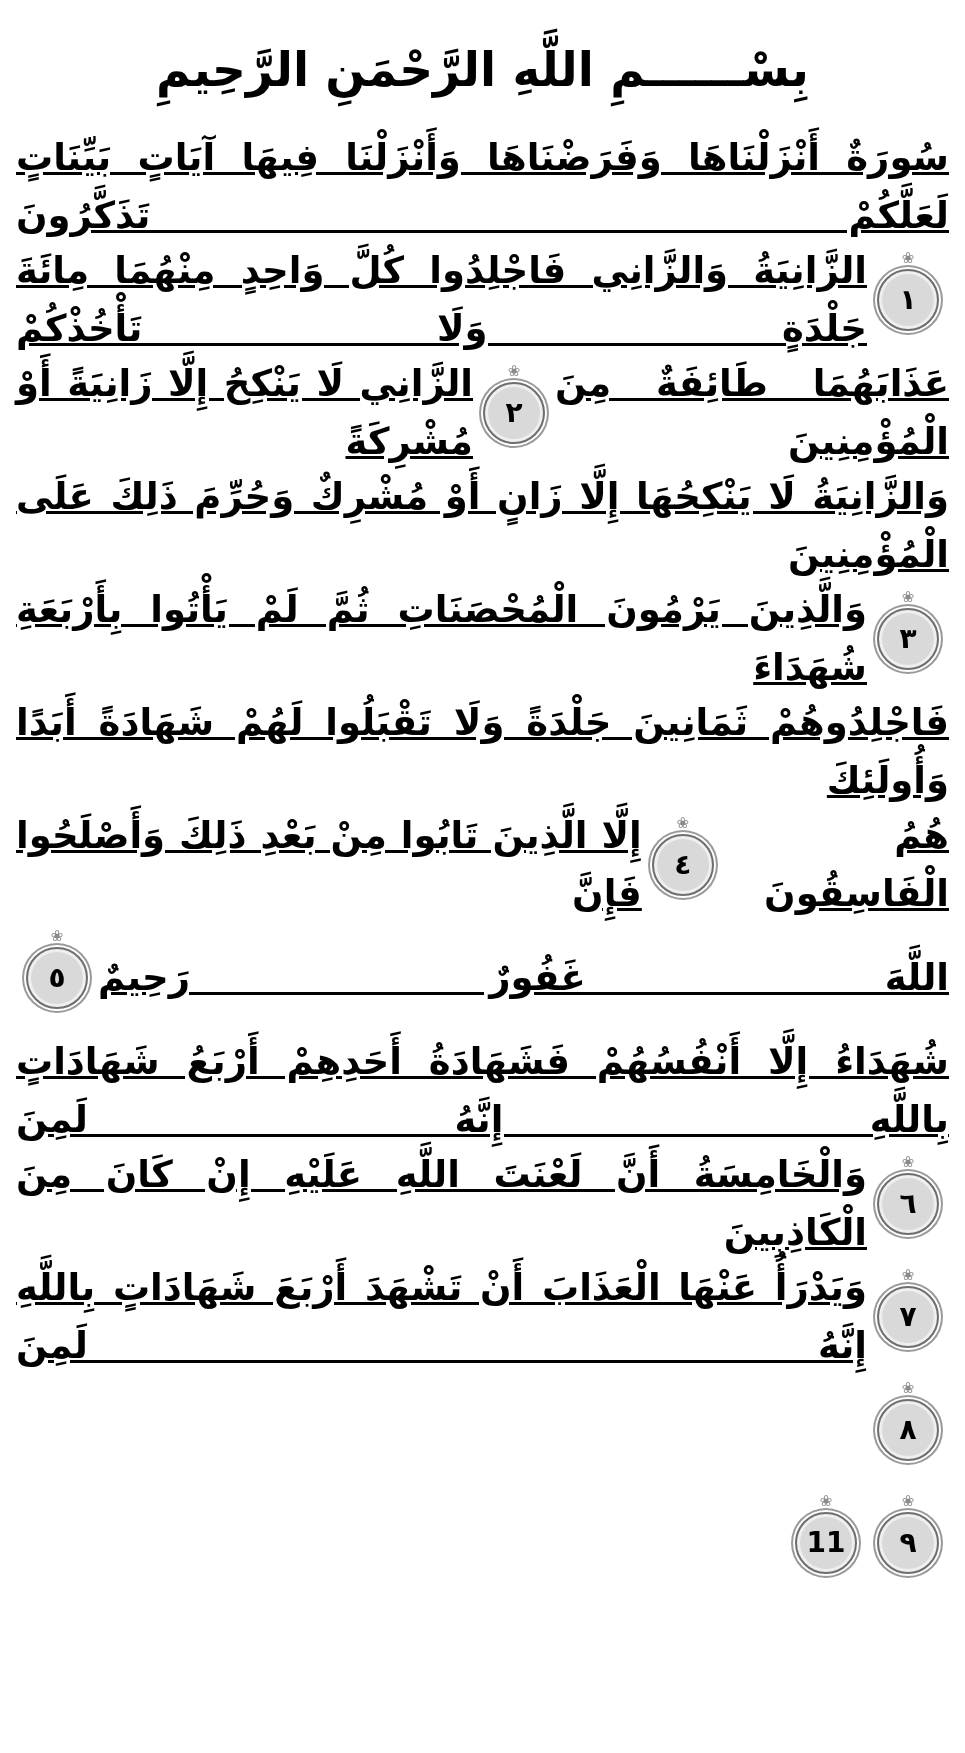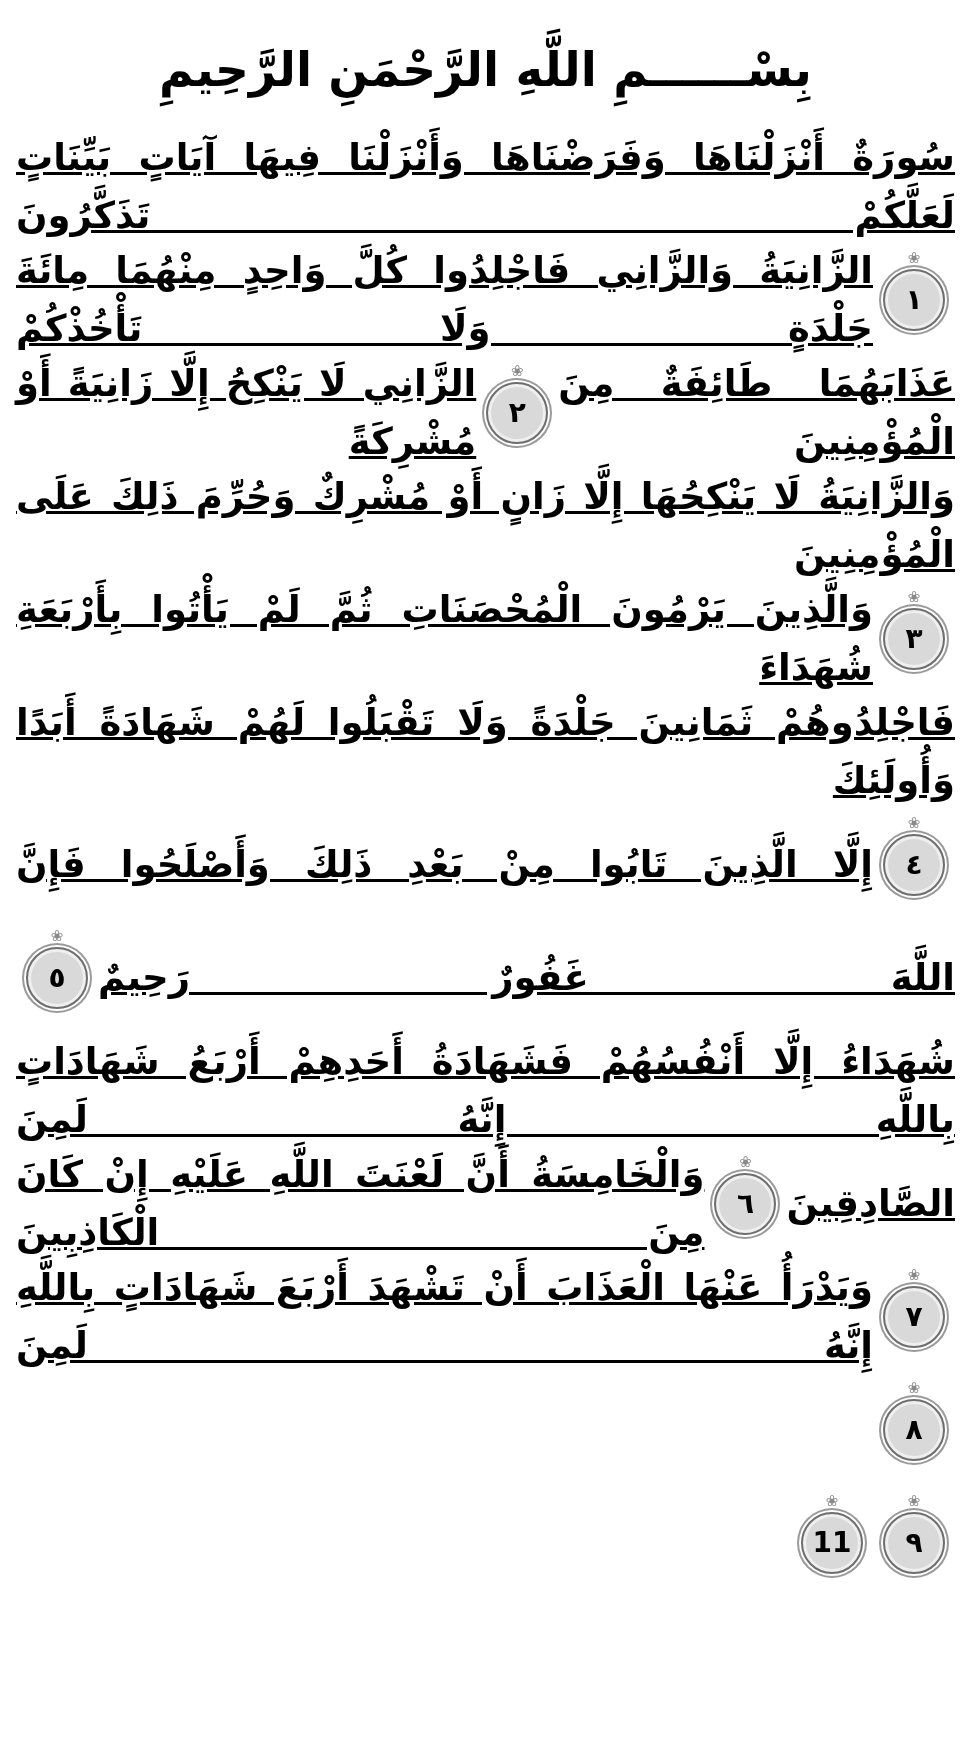--- a/index.html
+++ b/index.html
@@ -11,21 +11,21 @@
     width: 965px;
     height: 1753px;
     overflow: hidden;
     font-family: "DejaVu Sans", sans-serif;
     color: #000;
   }
   .page {
     width: 100%;
     height: 100%;
     box-sizing: border-box;
-    padding: 8px 10px 0 16px;
+    padding: 8px 16px 0 16px;
     direction: rtl;
   }
   .bismillah {
     height: 122px;
     display: flex;
     align-items: center;
     justify-content: center;
     font-size: 47px;
     font-weight: bold;
     letter-spacing: 0px;
@@ -127,41 +127,41 @@
           <span class="num">٣</span>
         </span>
       <span class="txt">وَالَّذِينَ يَرْمُونَ الْمُحْصَنَاتِ ثُمَّ لَمْ يَأْتُوا بِأَرْبَعَةِ شُهَدَاءَ</span>
     </div>
 
     <div class="line">
       <span class="txt">فَاجْلِدُوهُمْ ثَمَانِينَ جَلْدَةً وَلَا تَقْبَلُوا لَهُمْ شَهَادَةً أَبَدًا وَأُولَئِكَ</span>
     </div>
 
     <div class="line">
+      <span class="txt">هُمُ الْفَاسِقُونَ</span>
       <span class="marker">
           <span class="crown">❀</span>
           <span class="num">٤</span>
         </span>
       <span class="txt">إِلَّا الَّذِينَ تَابُوا مِنْ بَعْدِ ذَلِكَ وَأَصْلَحُوا فَإِنَّ</span>
     </div>
 
     <div class="line">
       <span class="txt">اللَّهَ غَفُورٌ رَحِيمٌ</span>
       <span class="marker">
           <span class="crown">❀</span>
           <span class="num">٥</span>
         </span>
     </div>
 
     <div class="line">
       <span class="txt">شُهَدَاءُ إِلَّا أَنْفُسُهُمْ فَشَهَادَةُ أَحَدِهِمْ أَرْبَعُ شَهَادَاتٍ بِاللَّهِ إِنَّهُ لَمِنَ</span>
     </div>
 
     <div class="line">
-      <span class="txt">الصَّادِقِينَ</span>
       <span class="marker">
           <span class="crown">❀</span>
           <span class="num">٦</span>
         </span>
       <span class="txt">وَالْخَامِسَةُ أَنَّ لَعْنَتَ اللَّهِ عَلَيْهِ إِنْ كَانَ مِنَ الْكَاذِبِينَ</span>
     </div>
 
     <div class="line">
       <span class="marker">
           <span class="crown">❀</span>

